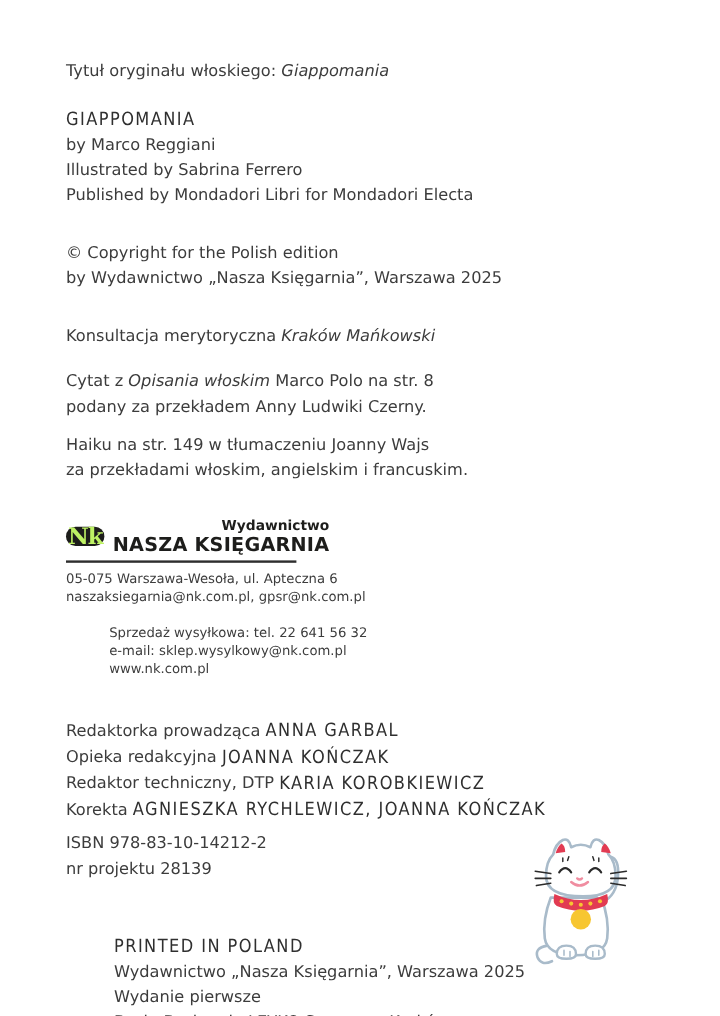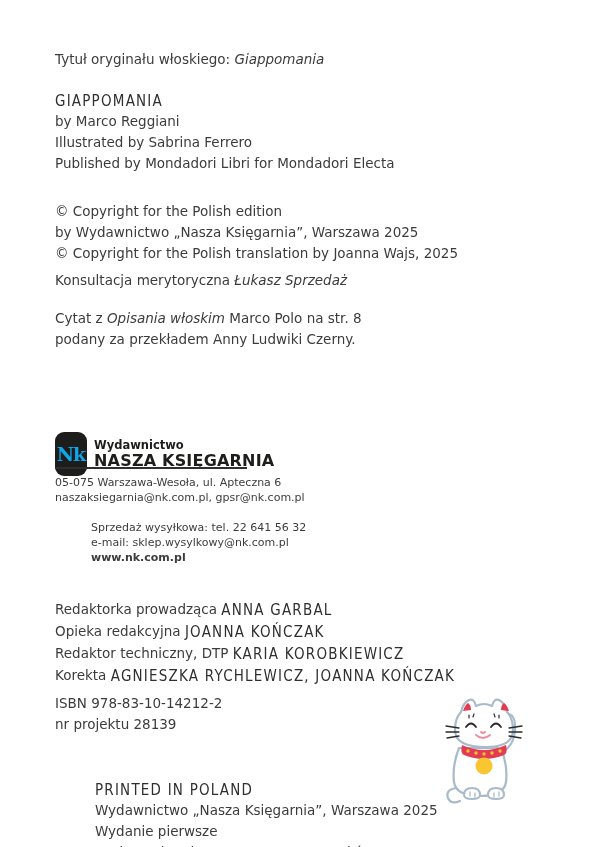--- a/index.html
+++ b/index.html
@@ -16,33 +16,33 @@
   .hand-caps{
     display:inline-block;
     transform:scaleY(1.12);
     transform-origin:left center;
     letter-spacing:1.2px;
     font-size:13.5px;
     font-weight:400;
     color:#2f2f2f;
   }
   .small{font-size:11px;line-height:15px;}
-  .bold{font-weight:bold;}
+  .bold{font-weight:normal;}
   
   .logo-row{position:absolute;left:55px;top:432px;display:flex;align-items:center;gap:7px;}
   .logo-square{
-    width:32px;height:44px;border-radius:9px;
-    background:#1d1d1b;color:#0ea5e9;
+    width:32px;height:16px;border-radius:9px;
+    background:#1d1d1b;color:#bef264;
     display:flex;align-items:center;justify-content:center;
     font-family:"DejaVu Serif", serif;
     font-size:19px;font-weight:bold;line-height:1;
     letter-spacing:-1px;
   }
   .logo-text{display:flex;flex-direction:column;color:#1d1d1b;}
-  .logo-text .line1{font-size:11.5px;font-weight:bold;line-height:13px;}
+  .logo-text .line1{font-size:11.5px;font-weight:bold;line-height:13px;text-align:right;}
   .logo-text .line2{font-size:16px;font-weight:bold;line-height:17px;letter-spacing:0.2px;}
   .logo-rule{position:absolute;left:55px;top:467px;width:192px;height:2px;background:#2e2e2e;}
   .cat{position:absolute;left:438px;top:690px;}
 </style>
 </head>
 <body>
 
 <div class="page">
 
   <div class="block" style="top:49px;">
@@ -52,34 +52,37 @@
   <div class="block" style="top:90px;">
     <div><span class="hand-caps">GIAPPOMANIA</span></div>
     <div>by Marco Reggiani</div>
     <div>Illustrated by Sabrina Ferrero</div>
     <div>Published by Mondadori Libri for Mondadori Electa</div>
   </div>
 
   <div class="block" style="top:201px;">
     <div>© Copyright for the Polish edition</div>
     <div>by Wydawnictwo „Nasza Księgarnia”, Warszawa 2025</div>
-    <div>© Copyright for the Polish translation by Joanna Wajs, 2025</div>
   </div>
 
   <div class="block" style="top:270px;">
-    <span>Konsultacja merytoryczna </span><span class="italic">Łukasz Sprzedaż</span>
+    <span>Konsultacja merytoryczna </span><span class="italic">Kraków Mańkowski</span>
   </div>
 
   <div class="block" style="top:308px;">
     <div>
       <span>Cytat z </span><span class="italic">Opisania włoskim</span><span> Marco Polo na str. 8</span>
     </div>
     <div>podany za przekładem Anny Ludwiki Czerny.</div>
   </div>
 
+  <div class="block" style="top:361px;">
+    <div>Haiku na str. 149 w tłumaczeniu Joanny Wajs</div>
+    <div>za przekładami włoskim, angielskim i francuskim.</div>
+  </div>
 
   <div class="logo-row">
     <div class="logo-square">Nk</div>
     <div class="logo-text">
       <span class="line1">Wydawnictwo</span>
       <span class="line2">NASZA KSIĘGARNIA</span>
     </div>
   </div>
   <div class="logo-rule"></div>
 

